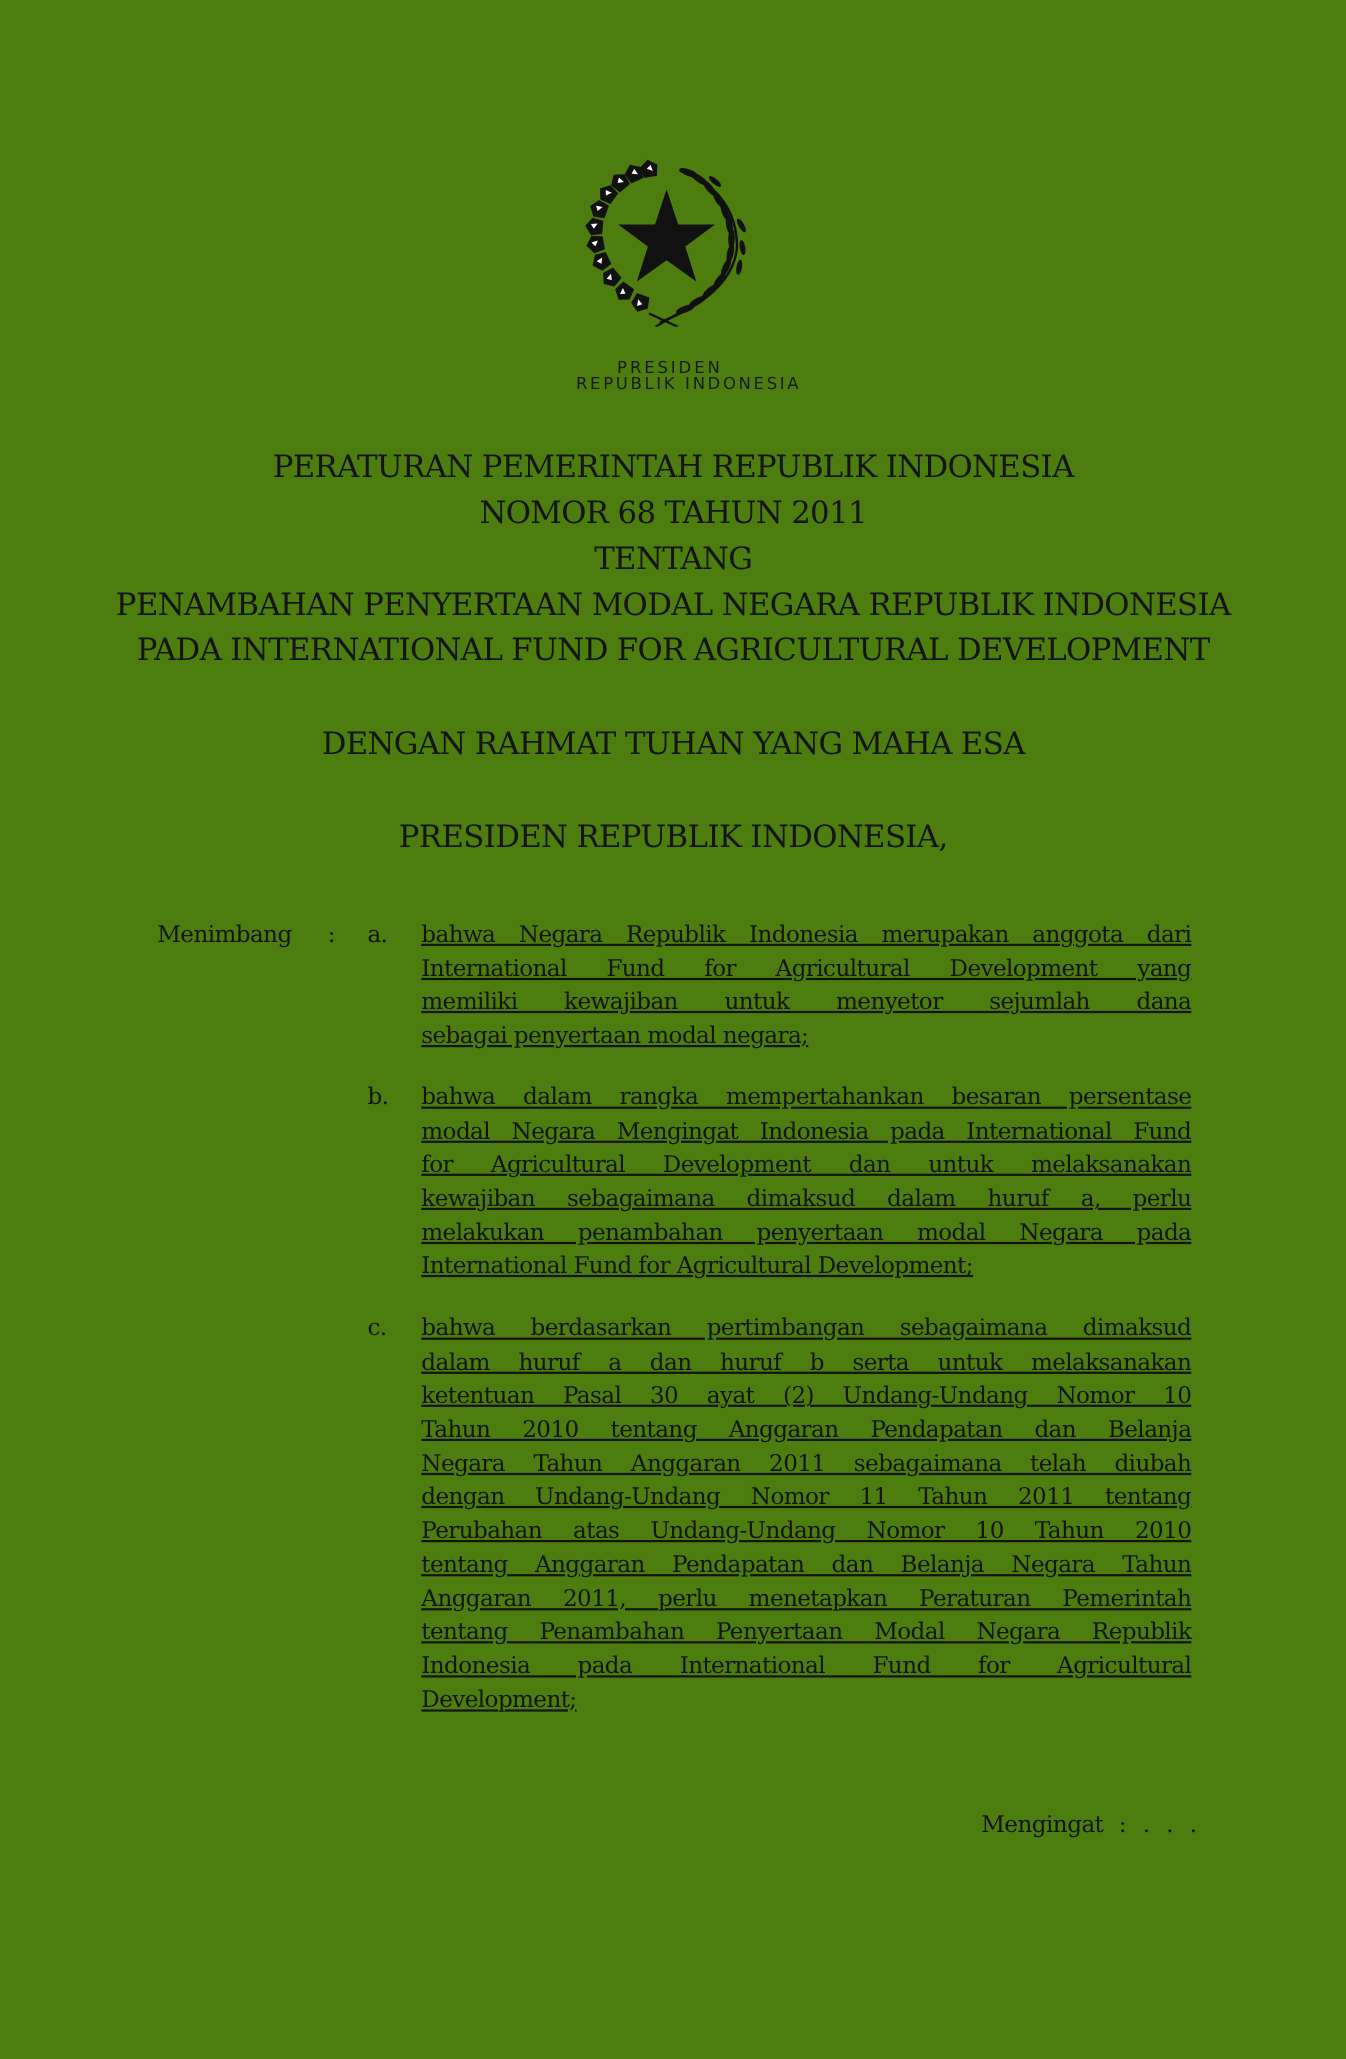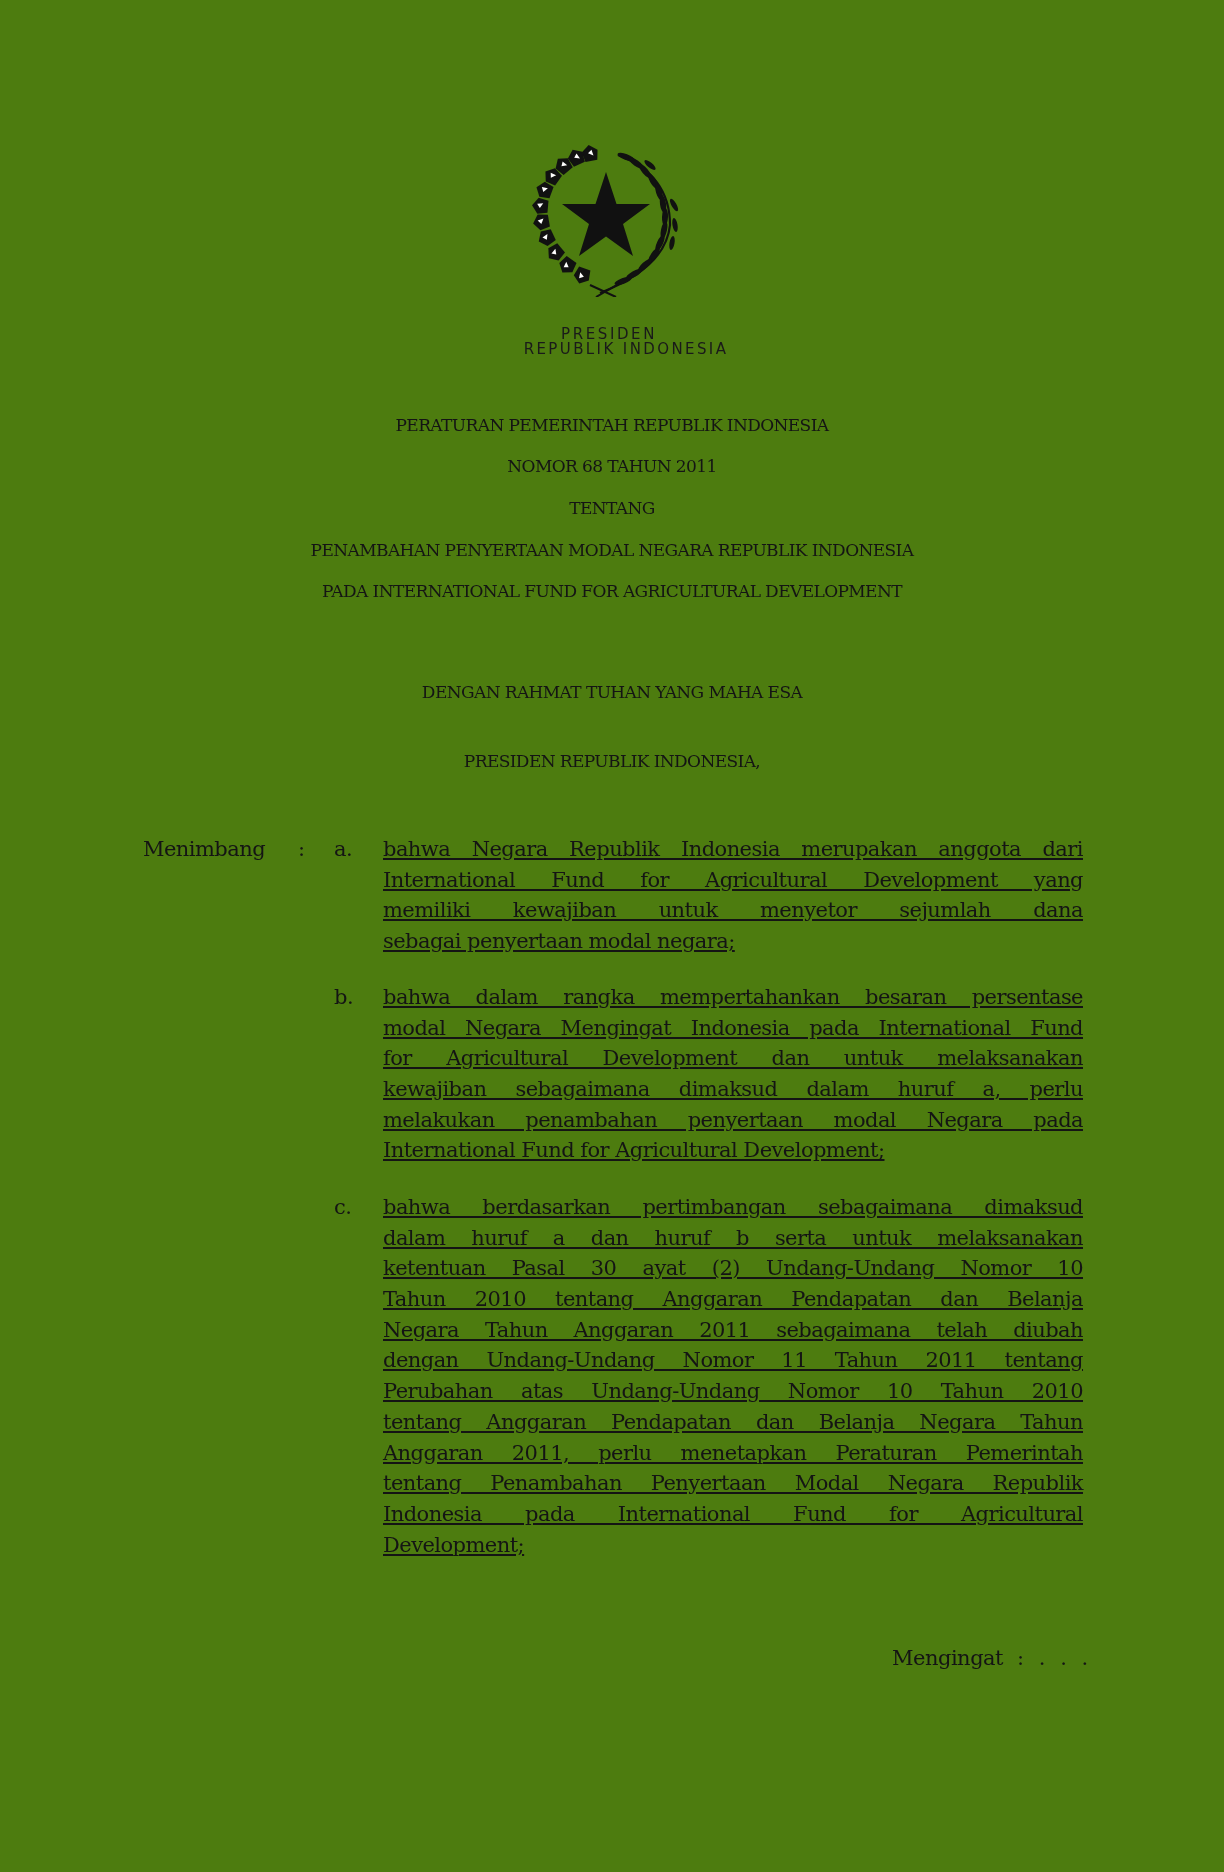--- a/index.html
+++ b/index.html
@@ -42,21 +42,21 @@
     color: #1a1a1a;
   }
   .seal-1 { top: 326px; left: -3px; }
   .seal-2 { top: 341px; left: 14px; letter-spacing: 2.4px; }
 
   .center-line {
     position: absolute;
     left: 0;
     width: 1224px;
     text-align: center;
-    font-size: 17px;
+    font-size: 28px;
     line-height: 26px;
     letter-spacing: -0.6px;
     white-space: nowrap;
   }
 
   .consider {
     position: absolute;
     left: 143px;
     top: 834px;
     width: 940px;
@@ -200,21 +200,21 @@
 
   <div class="seal-line seal-1">PRESIDEN</div>
   <div class="seal-line seal-2">REPUBLIK INDONESIA</div>
 
   <div class="center-line" style="top:412px;">PERATURAN PEMERINTAH REPUBLIK INDONESIA</div>
   <div class="center-line" style="top:453px;">NOMOR 68 TAHUN 2011</div>
   <div class="center-line" style="top:495px;">TENTANG</div>
   <div class="center-line" style="top:537px;">PENAMBAHAN PENYERTAAN MODAL NEGARA REPUBLIK INDONESIA</div>
   <div class="center-line" style="top:578px;">PADA INTERNATIONAL FUND FOR AGRICULTURAL DEVELOPMENT</div>
 
-  <div class="center-line" style="top:679px;">DENGAN RAHMAT TUHAN YANG MAHA ESA</div>
+  <div class="center-line" style="top:663px;">DENGAN RAHMAT TUHAN YANG MAHA ESA</div>
   <div class="center-line" style="top:748px;">PRESIDEN REPUBLIK INDONESIA,</div>
 
   <div class="consider">
     <span class="consider-label">Menimbang</span>
     <span class="consider-colon">:</span>
 
     <div class="item" style="top:0px;">
       <span class="item-letter">a.</span>
       <div class="item-text">
         <span class="ln">bahwa Negara Republik Indonesia merupakan anggota dari</span>

